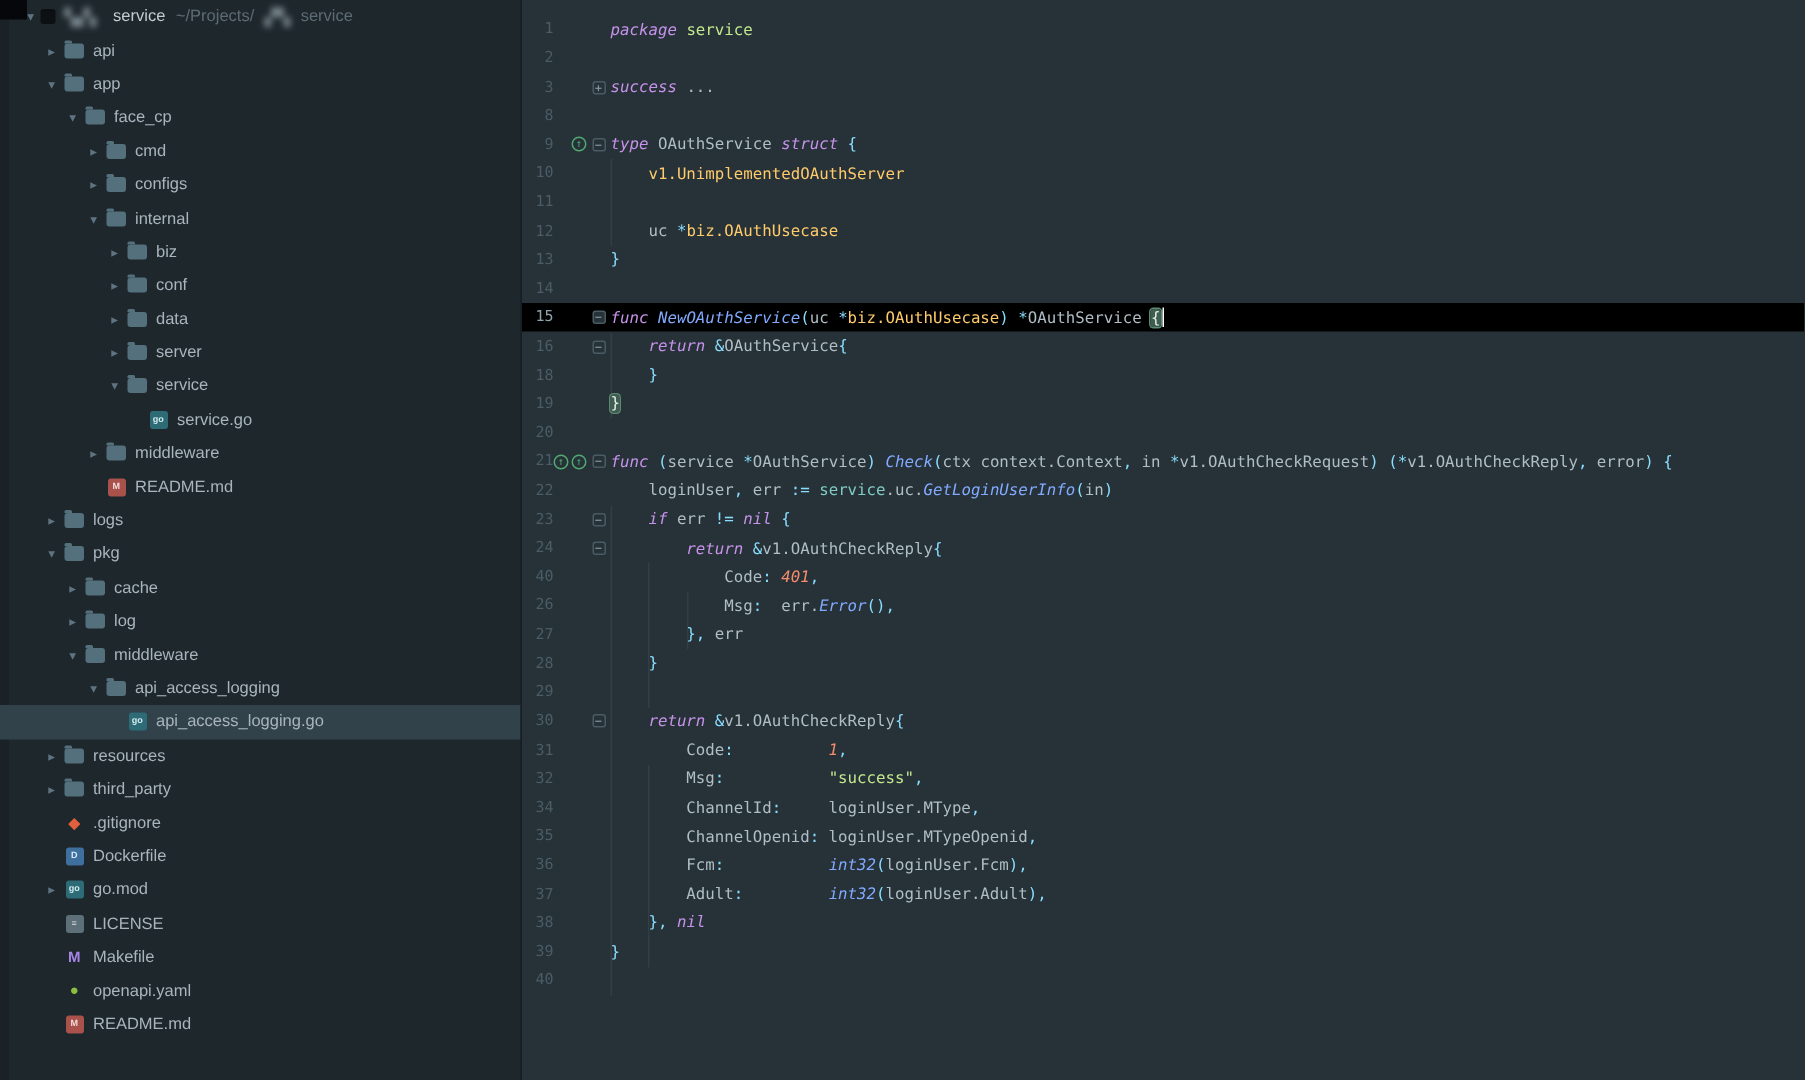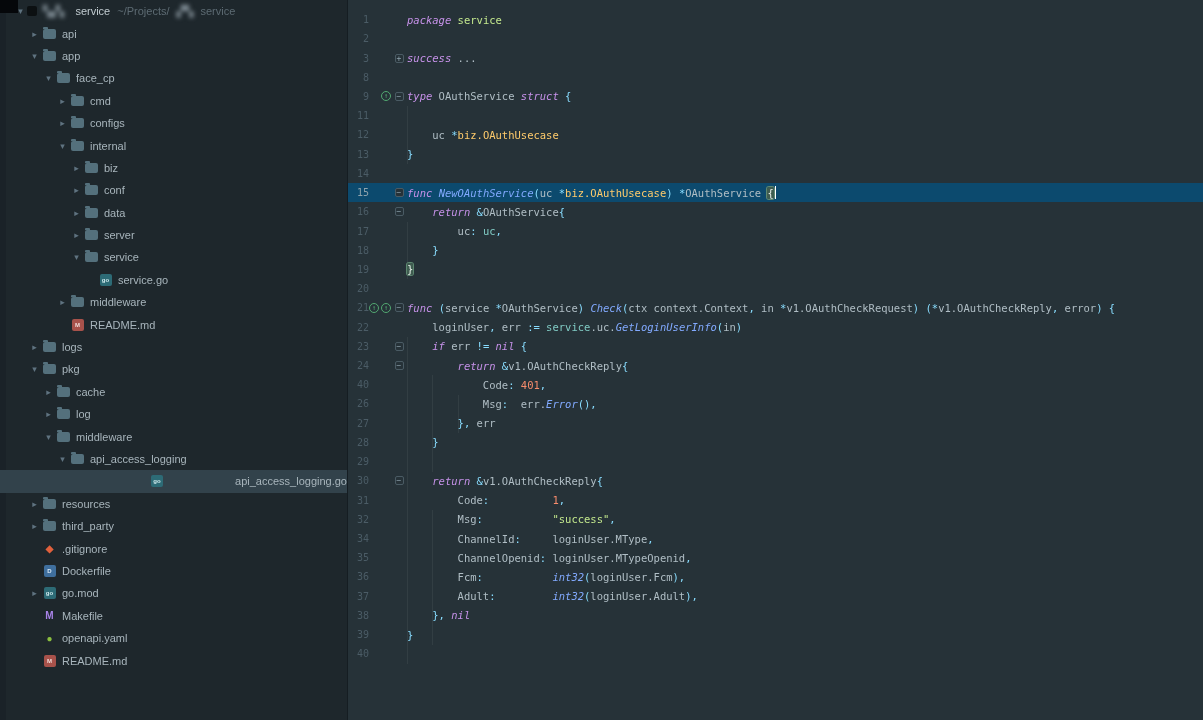--- a/index.html
+++ b/index.html
@@ -40,21 +40,21 @@
   .seg-obscured { filter:blur(2px); color:#7d8a92; }
 
   
   .editor {
     flex:1; position:relative; overflow:hidden;
     background:#263238; padding-top:10px;
     font-family:"DejaVu Sans Mono","Liberation Mono",monospace;
     font-size:10.5px; color:#b0bec5;
   }
   .eline { height:19.23px; display:flex; align-items:center; position:relative; z-index:2; }
-  .eline.active { background:#0c4a6e; }
+  .eline.active { background:#000000; }
   .eline.active .ln { color:#8fa3ad; }
   .ln { width:21px; flex:none; text-align:right; color:#4b5c66; font-size:10px; }
   .ln-ico { width:24px; flex:none; display:flex; gap:2px; justify-content:flex-end; align-items:center; padding-right:2px; }
   .ln-fold { width:12px; flex:none; display:flex; align-items:center; justify-content:center; }
   .codeln { flex:none; white-space:pre; padding-left:2px; }
   .impl {
     width:10px; height:10px; flex:none; border:1px solid #52a871; border-radius:50%;
     color:#52a871; font-size:7px; line-height:8px; text-align:center;
   }
   .foldbox {
@@ -62,21 +62,21 @@
     color:#8fa3ad; font-size:8px; line-height:7px; text-align:center; background:#263238;
   }
   .guide { position:absolute; width:1px; background:rgba(255,255,255,0.06); z-index:1; }
 
   
   .tok { display:inline; }
   .kw { color:#c792ea; font-style:italic; }
   .ty { color:#ffcb6b; }
   .fn { color:#82aaff; font-style:italic; }
   .st { color:#c3e88d; }
-  .nu { color:#f78c6c; }
+  .nu { color:#f78c6c;font-style:italic; }
   .pn { color:#89ddff; }
   .df { color:#b0bec5; }
   .va { color:#80cbc4; }
   .hl { background:#3f5d50; border-radius:2px; box-shadow:0 0 0 1px #5d8871; color:#e6efe9; }
   .ca { display:inline-block; width:1.5px; height:13px; background:#ffffff; vertical-align:text-bottom; margin-left:1px; }
 </style>
 </head>
 <body>
 
 <div id="app">
@@ -226,21 +226,21 @@
           </span>
           <span class="tlabel">middleware</span>
         </div>
         <div class="trow" style="padding-left: 56px;">
           <span class="chev">▾</span>
           <span class="ticon">
             <span class="f-folder"></span>
           </span>
           <span class="tlabel">api_access_logging</span>
         </div>
-        <div class="trow sel" style="padding-left: 70px; justify-content: space-between;">
+        <div class="trow sel" style="padding-left: 70px;">
           <span class="chev"></span>
           <span class="ticon">
             <span class="f-file" style="background: rgb(45, 107, 118); color: rgb(207, 233, 237);">go</span>
           </span>
           <span class="tlabel">api_access_logging.go</span>
         </div>
         <div class="trow" style="padding-left: 28px;">
           <span class="chev">▸</span>
           <span class="ticon">
             <span class="f-folder"></span>
@@ -267,20 +267,27 @@
             <span class="f-file" style="background: rgb(63, 111, 158); color: rgb(216, 232, 245);">D</span>
           </span>
           <span class="tlabel">Dockerfile</span>
         </div>
         <div class="trow" style="padding-left: 28px;">
           <span class="chev">▸</span>
           <span class="ticon">
             <span class="f-file" style="background: rgb(45, 107, 118); color: rgb(207, 233, 237);">go</span>
           </span>
           <span class="tlabel">go.mod</span>
+        </div>
+        <div class="trow" style="padding-left: 28px;">
+          <span class="chev"></span>
+          <span class="ticon">
+            <span class="f-file" style="background: rgb(93, 111, 120); color: rgb(215, 222, 226);">≡</span>
+          </span>
+          <span class="tlabel">LICENSE</span>
         </div>
         <div class="trow" style="padding-left: 28px;">
           <span class="chev"></span>
           <span class="ticon">
             <span class="f-file f-glyph" style="background: transparent; color: rgb(168, 131, 232);">M</span>
           </span>
           <span class="tlabel">Makefile</span>
         </div>
         <div class="trow" style="padding-left: 28px;">
           <span class="chev"></span>
@@ -329,20 +336,26 @@
         <span class="ln">9</span>
         <span class="ln-ico">
           <span class="impl">↑</span>
         </span>
         <span class="ln-fold">
           <span class="foldbox">−</span>
         </span>
         <span class="codeln"><span class="tok kw">type</span><span class="tok df"> OAuthService </span><span class="tok kw">struct</span><span class="tok df"> </span><span class="tok pn">{</span></span>
       </div>
       <div class="eline">
+        <span class="ln">10</span>
+        <span class="ln-ico"></span>
+        <span class="ln-fold"></span>
+        <span class="codeln"><span class="tok df">    </span><span class="tok ty">v1.UnimplementedOAuthServer</span></span>
+      </div>
+      <div class="eline">
         <span class="ln">11</span>
         <span class="ln-ico"></span>
         <span class="ln-fold"></span>
         <span class="codeln"></span>
       </div>
       <div class="eline">
         <span class="ln">12</span>
         <span class="ln-ico"></span>
         <span class="ln-fold"></span>
         <span class="codeln"><span class="tok df">    uc </span><span class="tok pn">*</span><span class="tok ty">biz.OAuthUsecase</span></span>
@@ -367,26 +380,20 @@
         </span>
         <span class="codeln"><span class="tok kw">func</span><span class="tok df"> </span><span class="tok fn">NewOAuthService</span><span class="tok pn">(</span><span class="tok df">uc </span><span class="tok pn">*</span><span class="tok ty">biz.OAuthUsecase</span><span class="tok pn">)</span><span class="tok df"> </span><span class="tok pn">*</span><span class="tok df">OAuthService </span><span class="tok hl">{</span><span class="ca"></span></span>
       </div>
       <div class="eline">
         <span class="ln">16</span>
         <span class="ln-ico"></span>
         <span class="ln-fold">
           <span class="foldbox">−</span>
         </span>
         <span class="codeln"><span class="tok df">    </span><span class="tok kw">return</span><span class="tok df"> </span><span class="tok pn">&amp;</span><span class="tok df">OAuthService</span><span class="tok pn">{</span></span>
-      </div>
-      <div class="eline">
-        <span class="ln">17</span>
-        <span class="ln-ico"></span>
-        <span class="ln-fold"></span>
-        <span class="codeln"><span class="tok df">        uc</span><span class="tok pn">:</span><span class="tok df"> </span><span class="tok va">uc</span><span class="tok pn">,</span></span>
       </div>
       <div class="eline">
         <span class="ln">18</span>
         <span class="ln-ico"></span>
         <span class="ln-fold"></span>
         <span class="codeln"><span class="tok df">    </span><span class="tok pn">}</span></span>
       </div>
       <div class="eline">
         <span class="ln">19</span>
         <span class="ln-ico"></span>

